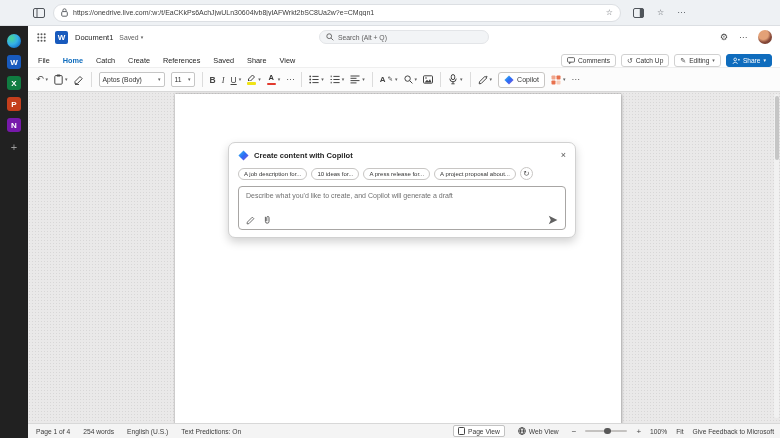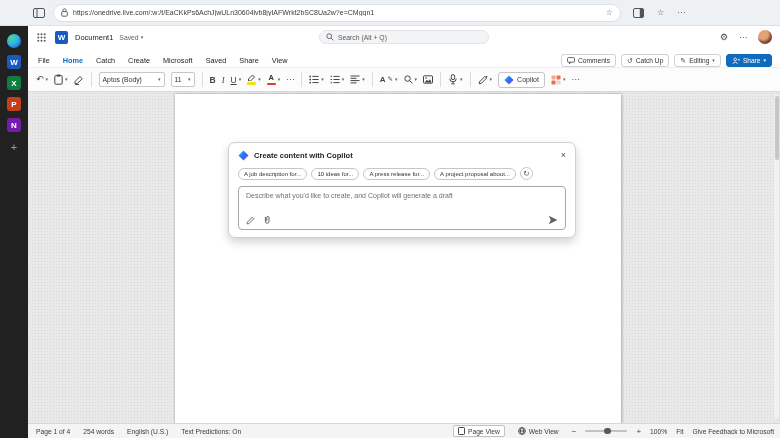--- a/index.html
+++ b/index.html
@@ -183,21 +183,21 @@
       <span class="avatar"></span>
     </div>
   </div>
 
   <div class="menubar">
     <div class="menus">
       <span class="menu-item">File</span>
       <span class="menu-item active">Home</span>
       <span class="menu-item">Catch</span>
       <span class="menu-item">Create</span>
-      <span class="menu-item">Microsoft</span>
+      <span class="menu-item">References</span>
       <span class="menu-item">Saved</span>
       <span class="menu-item">Share</span>
       <span class="menu-item">View</span>
     </div>
     <div class="menu-actions">
       <span class="pill-btn">
         <svg width="8" height="8" viewBox="0 0 10 10">
             <rect x="0.6" y="0.8" width="8.8" height="5.6" rx="1.2" fill="none" stroke="#444"></rect>
             <path d="M3 6.4 v2.2 l2.2-2.2" fill="none" stroke="#444"></path>
           </svg>

